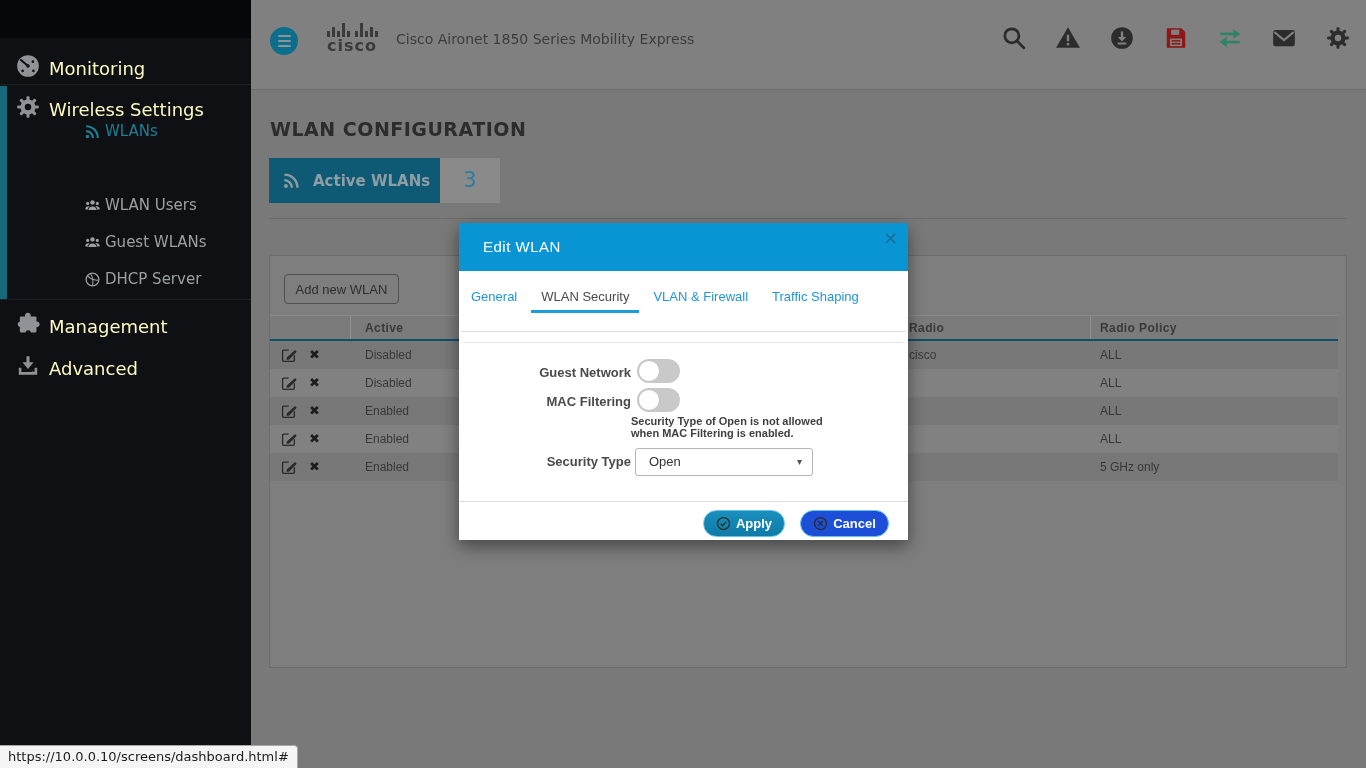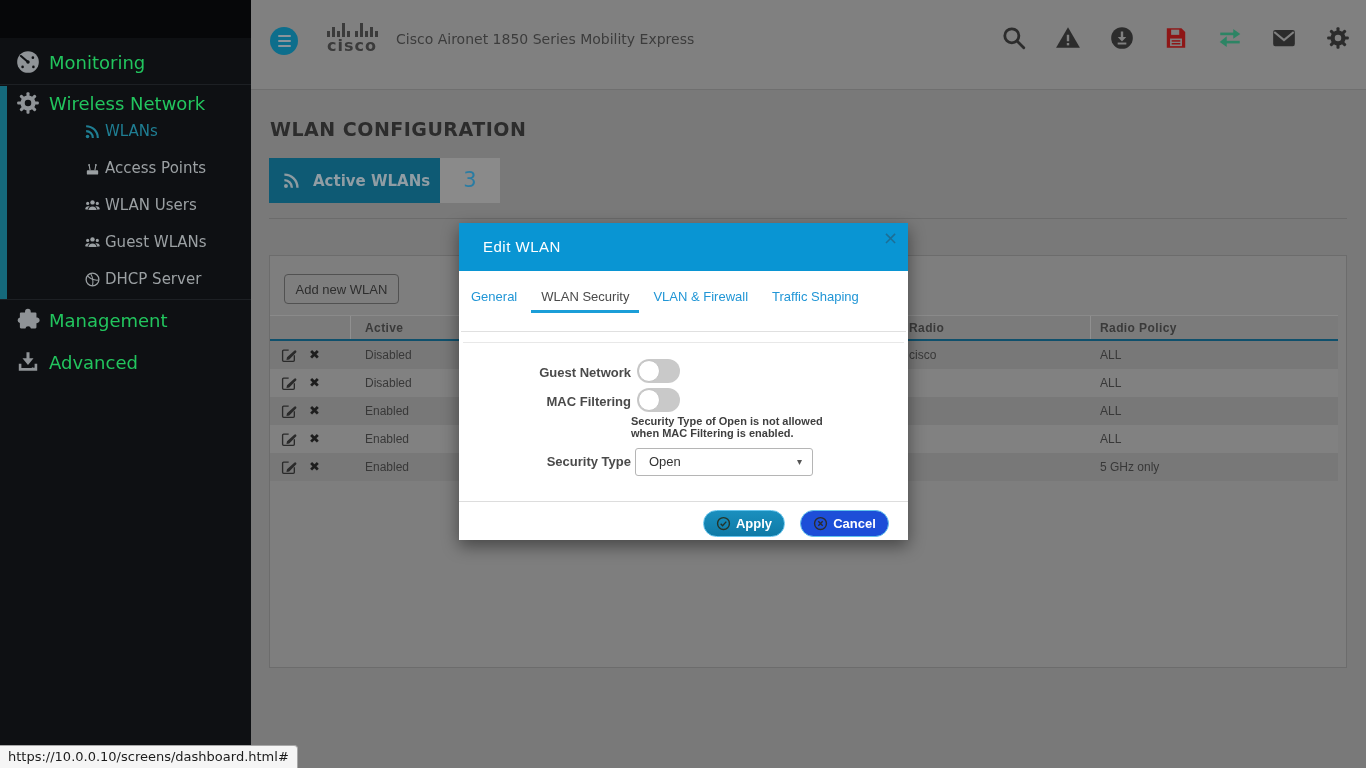--- a/index.html
+++ b/index.html
@@ -5,21 +5,21 @@
   * { margin:0; padding:0; box-sizing:border-box; }
   html,body { width:1366px; height:768px; overflow:hidden; background:#797979;
               font-family:"Liberation Sans", sans-serif; }
 
   
   #sidebar { position:absolute; left:0; top:0; width:251px; height:768px; background:#0e1013; z-index:5; }
   #sidebar .topstrip { position:absolute; left:0; top:0; width:100%; height:38px; background:#060709; }
   .side-divider { position:absolute; left:0; width:100%; height:1px; background:#1d2024; }
   .active-strip { position:absolute; left:0; top:86px; width:7px; height:213px; background:#15697b; }
   .nav-row { position:absolute; left:0; width:100%; display:flex; align-items:center; cursor:pointer; }
-  .nav-main { height:34px; padding-left:15px; font-family:"DejaVu Sans", sans-serif; font-size:18px; color:#22c55e; }
+  .nav-main { height:34px; padding-left:15px; font-family:"DejaVu Sans", sans-serif; font-size:18px; color:#fef9c3;align-items:flex-end; }
   .nav-main .nicon { width:26px; height:26px; margin-right:8px; color:#8f9397; flex:none; }
   .nav-sub { height:28px; padding-left:84px; font-family:"DejaVu Sans", sans-serif; font-size:15px; color:#9ba0a3; }
   .nav-sub .nicon { width:17px; height:17px; margin-right:4px; color:#9ba0a3; flex:none; }
   .nav-sub.active, .nav-sub.active .nicon { color:#1f7e93; }
   .nicon svg { width:100%; height:100%; display:block; }
 
   
   #topbar { position:absolute; left:251px; top:0; width:1115px; height:90px; background:#808080;
             border-bottom:1px solid #6f6f6f; z-index:2; }
   #hamburger { position:absolute; left:19px; top:27px; width:28px; height:28px; border-radius:50%;
@@ -141,46 +141,34 @@
           <g fill="currentColor">
             <rect x="10.6" y="2" width="2.8" height="20" rx="1"></rect>
             <rect x="10.6" y="2" width="2.8" height="20" rx="1" transform="rotate(45 12 12)"></rect>
             <rect x="10.6" y="2" width="2.8" height="20" rx="1" transform="rotate(90 12 12)"></rect>
             <rect x="10.6" y="2" width="2.8" height="20" rx="1" transform="rotate(135 12 12)"></rect>
             <circle cx="12" cy="12" r="7"></circle>
           </g>
           <circle cx="12" cy="12" r="3" fill="#0e1013"></circle>
         </svg>
     </span>
-    <span>Wireless Network</span>
+    <span>Wireless Settings</span>
   </div>
 
   <div class="nav-row nav-sub active" style="top:117px;">
     <span class="nicon">
       <svg viewBox="0 0 24 24" fill="none" stroke="currentColor">
           <circle cx="5" cy="19" r="2.5" fill="currentColor" stroke="none"></circle>
           <path d="M3 11.5a9.5 9.5 0 0 1 9.5 9.5" stroke-width="3"></path>
           <path d="M3 4.5A16.5 16.5 0 0 1 19.5 21" stroke-width="3"></path>
         </svg>
     </span>
     <span>WLANs</span>
   </div>
 
-  <div class="nav-row nav-sub" style="top:154px;">
-    <span class="nicon">
-      <svg viewBox="0 0 24 24" fill="currentColor">
-          <rect x="4" y="14.5" width="16" height="6" rx="1.2"></rect>
-          <path d="M8.6 14.5 7.4 8" stroke="currentColor" stroke-width="1.6" fill="none"></path>
-          <path d="M15.4 14.5 16.6 8" stroke="currentColor" stroke-width="1.6" fill="none"></path>
-          <circle cx="7.2" cy="7" r="1.4"></circle>
-          <circle cx="16.8" cy="7" r="1.4"></circle>
-        </svg>
-    </span>
-    <span>Access Points</span>
-  </div>
 
   <div class="nav-row nav-sub" style="top:191px;">
     <span class="nicon">
       <svg viewBox="0 0 24 24" fill="currentColor">
           <circle cx="12" cy="7.6" r="3.1"></circle>
           <path d="M6.2 18.5c0-3.2 2.6-5.2 5.8-5.2s5.8 2 5.8 5.2z"></path>
           <circle cx="5.2" cy="9" r="2.2"></circle>
           <path d="M1.6 17.2c.2-2.6 2-4.2 4.4-4.2.8 0 1.5.2 2.1.5-1.6 1-2.7 2.6-3 4.4z"></path>
           <circle cx="18.8" cy="9" r="2.2"></circle>
           <path d="M22.4 17.2c-.2-2.6-2-4.2-4.4-4.2-.8 0-1.5.2-2.1.5 1.6 1 2.7 2.6 3 4.4z"></path>

